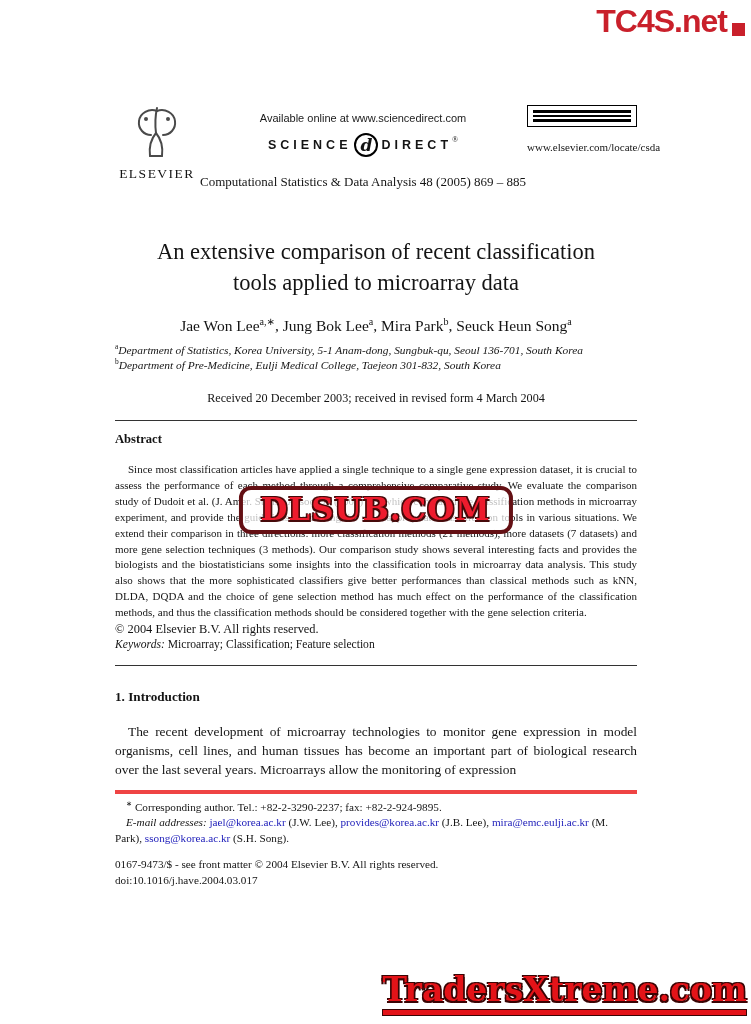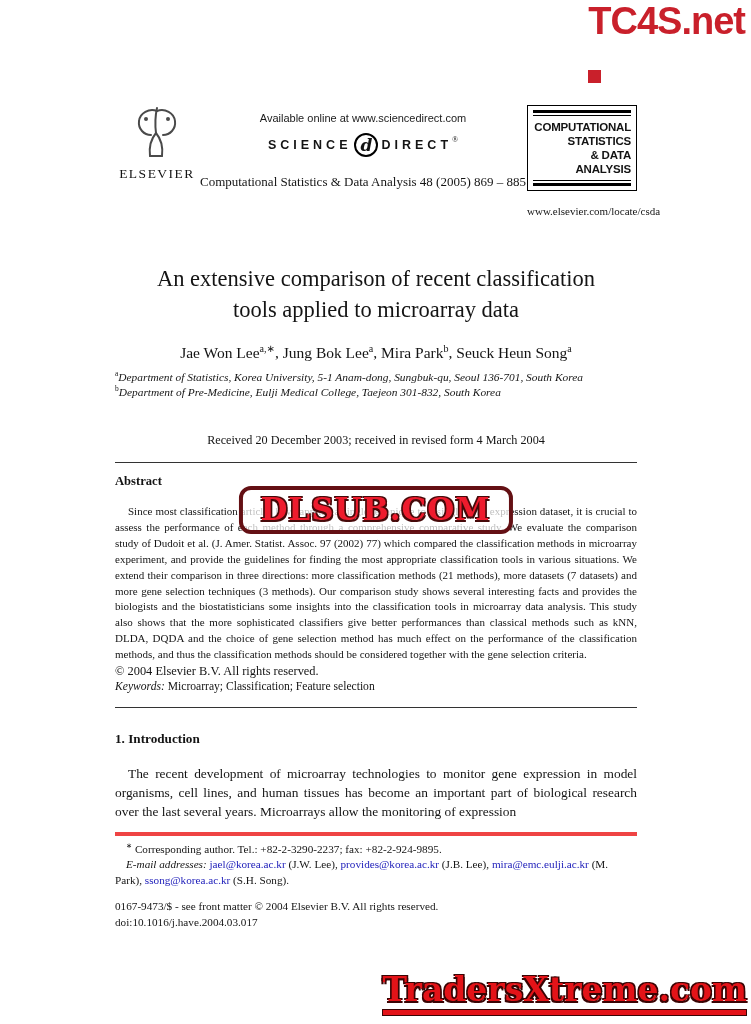--- a/index.html
+++ b/index.html
@@ -2,22 +2,22 @@
 <html><head>
 <meta charset="utf-8">
 <style>
   html,body{margin:0;padding:0;background:#ffffff;}
   .page{position:relative;width:751px;height:1024px;background:#fff;overflow:hidden;
         font-family:"Liberation Serif",serif;color:#141414;}
   .content{position:absolute;left:115px;top:105px;width:522px;}
 
   
   .wm-top{position:absolute;top:0px;right:6px;display:flex;align-items:flex-start;gap:5px;
-          font-family:"Liberation Sans",sans-serif;font-weight:bold;font-size:38px;
-          letter-spacing:-1px;color:#c9202b;line-height:42px;cursor:pointer;flex-direction:column;}
+          font-family:"Liberation Sans",sans-serif;font-weight:bold;font-size:32px;
+          letter-spacing:-1px;color:#c9202b;line-height:42px;cursor:pointer;}
   .wm-top .sq{width:13px;height:13px;background:#c9202b;display:inline-block;margin-top:23px;}
 
   .wm-mid{position:absolute;left:50%;top:486px;transform:translateX(-50%);
           border:4px solid #641014;border-radius:12px;background:rgba(255,255,255,.72);
           padding:1px 18px 3px;cursor:pointer;}
   .wm-mid span{font-family:"DejaVu Serif",serif;font-weight:bold;font-size:31px;letter-spacing:1px;
           color:#ee1b2d;
           text-shadow:-1.5px -1.5px 0 #460a0a,1.5px -1.5px 0 #460a0a,-1.5px 1.5px 0 #460a0a,1.5px 1.5px 0 #460a0a;}
 
   .wm-bottom{position:absolute;right:4px;bottom:8px;text-align:center;cursor:pointer;}
@@ -47,21 +47,21 @@
   .jbox-text{font-family:"Liberation Sans",sans-serif;font-weight:bold;font-size:11.5px;
              letter-spacing:-.2px;text-align:right;line-height:14px;margin:4px 0;}
   .website{font-size:11px;text-align:right;margin-top:14px;}
 
   
   .title{font-size:22.5px;text-align:center;margin-top:46px;line-height:31px;}
   .authors{text-align:center;font-size:15.5px;margin-top:19px;}
   sup{font-size:65%;line-height:0;}
   .affils{text-align:left;font-style:italic;font-size:11.4px;margin-top:8px;line-height:15px;}
   .affils sup{font-style:normal;}
-  .received{text-align:center;font-size:12.2px;margin-top:33px;}
+  .received{text-align:center;font-size:12.2px;margin-top:18px;}
   .rule{border-top:1px solid #333;margin-top:14px;}
 
   .abs-heading{font-weight:bold;font-size:12.6px;margin-top:11px;}
   .abs-body{font-size:11px;line-height:15.9px;text-align:justify;margin-top:15px;text-indent:13px;}
   .abs-copy{font-size:12.4px;line-height:15.9px;margin-top:1px;}
   .keywords{font-size:11.6px;}
   .it{font-style:italic;}
 
   .sec-heading{font-weight:bold;font-size:13.2px;margin-top:23px;}
   .sec-body{font-size:13.4px;line-height:19.2px;text-align:justify;margin-top:17px;text-indent:13px;}
@@ -109,25 +109,20 @@
               <span>d</span>
             </span><span class="sd-word">DIRECT</span><span class="sd-reg">®</span>
         </div>
         <div class="journal-line">Computational Statistics &amp; Data Analysis 48 (2005) 869 – 885</div>
       </div>
 
       <div class="h-right">
         <div class="jbox">
           <div class="rule-thick"></div>
           <div class="rule-thin"></div>
-          <div class="jbox-text">
-            <div>COMPUTATIONAL</div>
-            <div>STATISTICS</div>
-            <div>&amp; DATA ANALYSIS</div>
-          </div>
           <div class="rule-thin2"></div>
           <div class="rule-thick"></div>
         </div>
         <div class="website">www.elsevier.com/locate/csda</div>
       </div>
     </div>
 
     <div class="title">
       <div>An extensive comparison of recent classification</div>
       <div>tools applied to microarray data</div>

